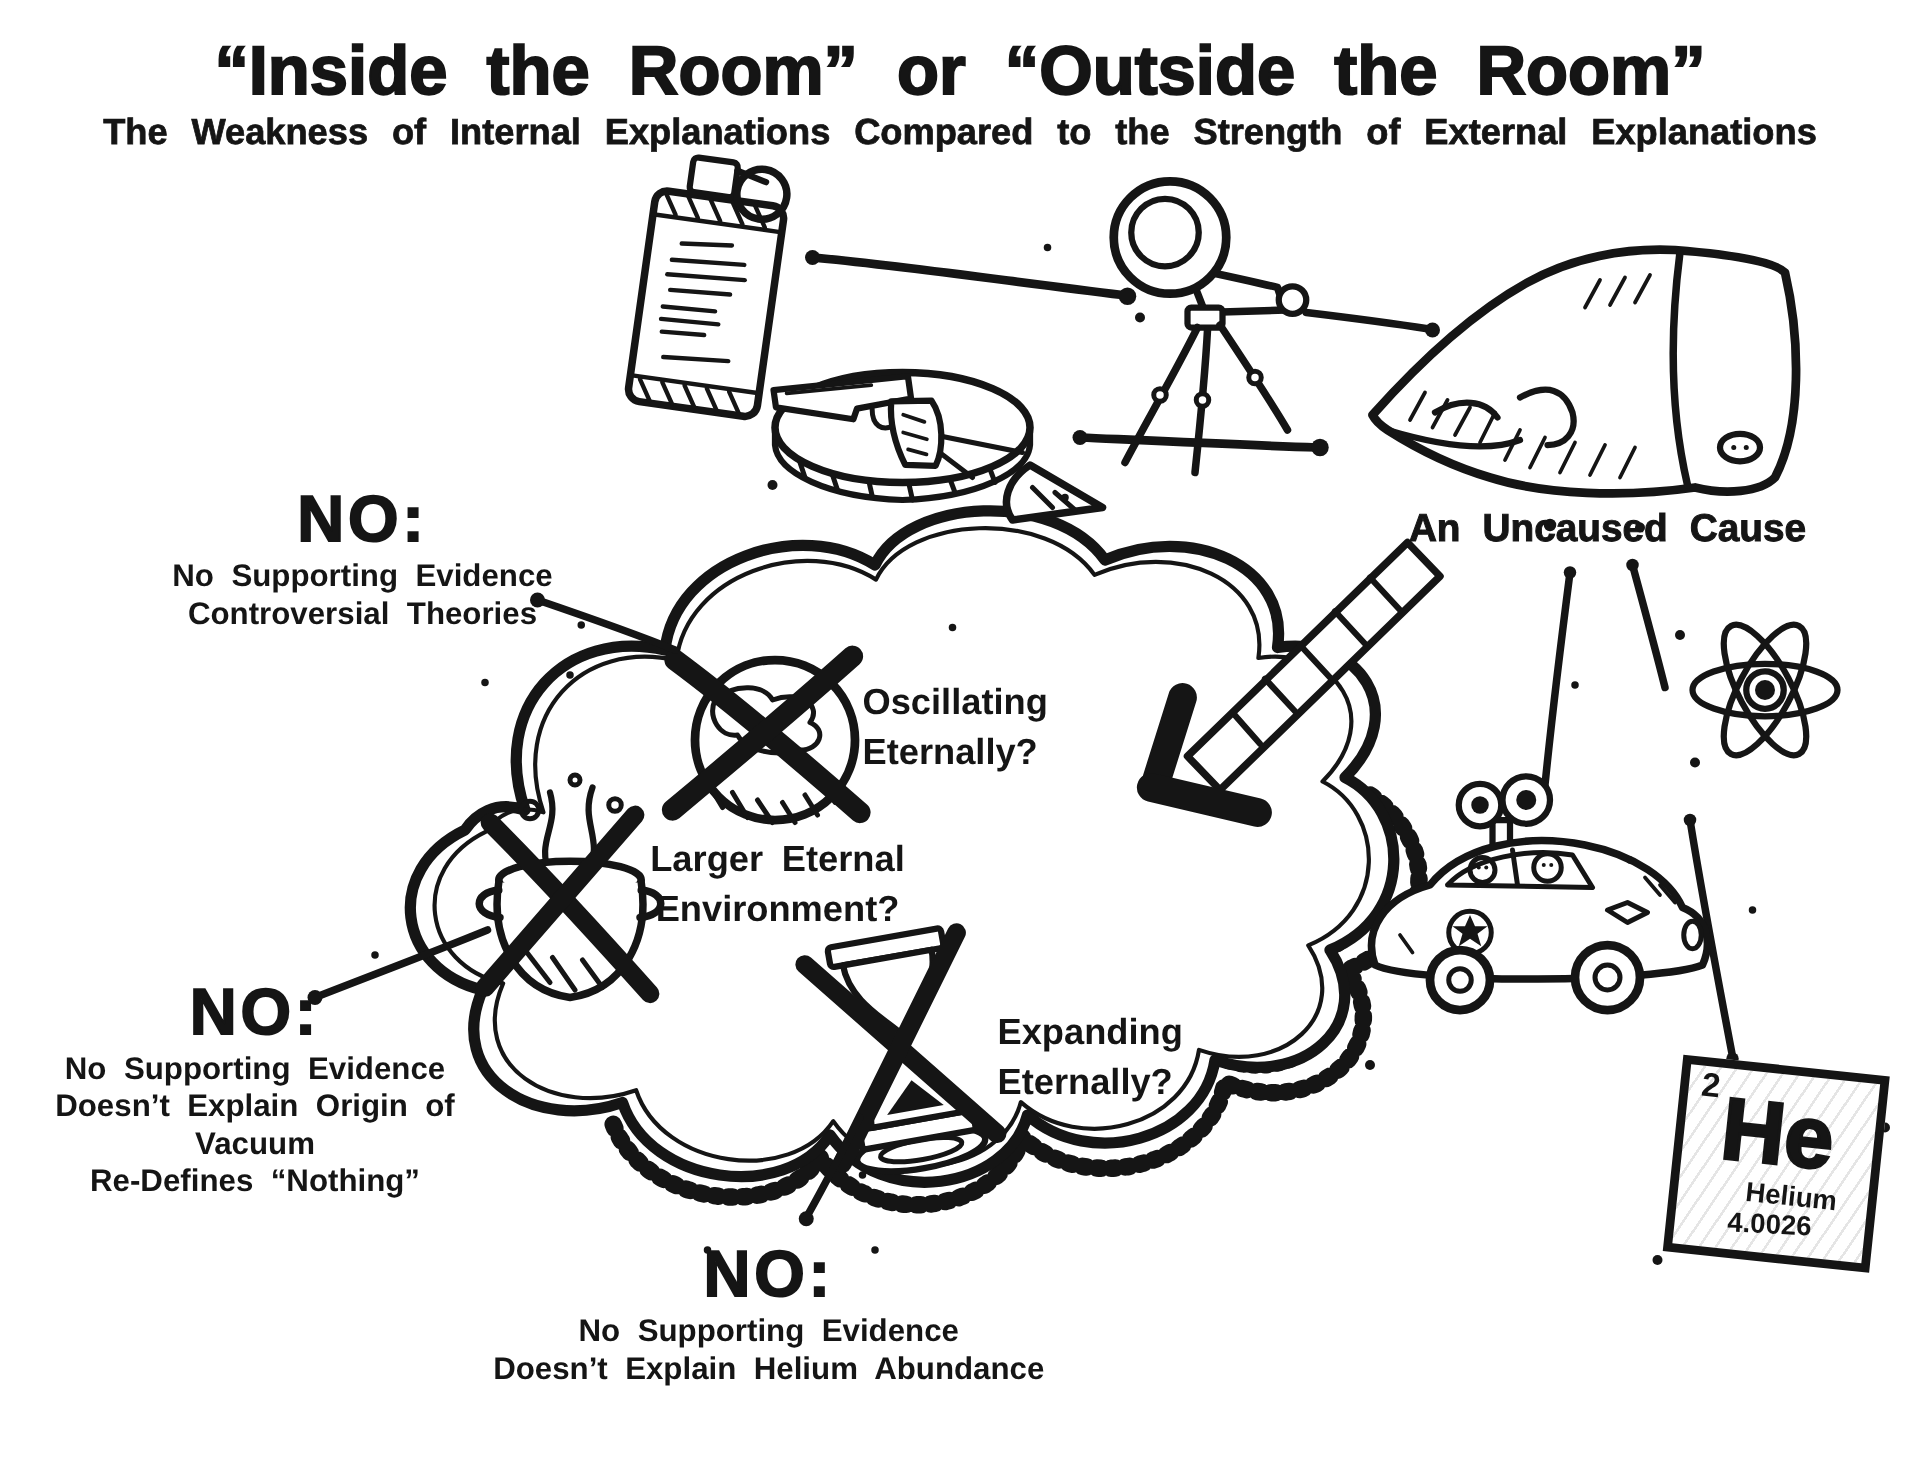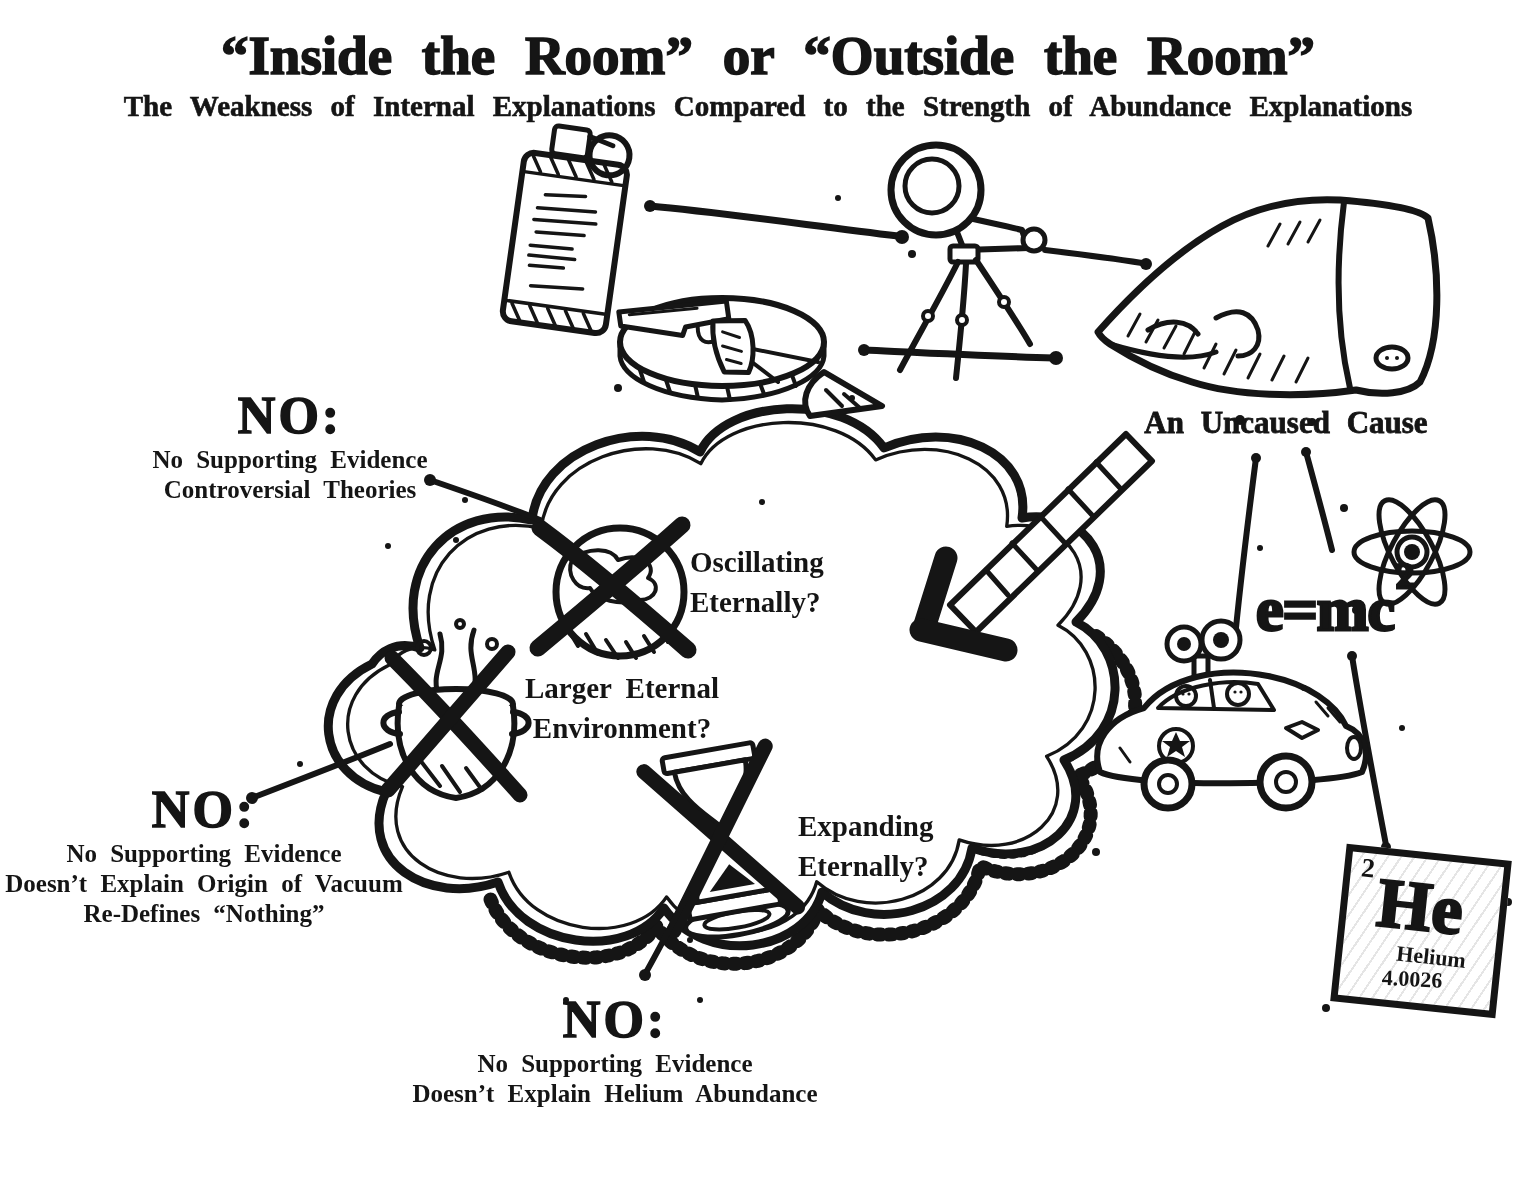--- a/index.html
+++ b/index.html
@@ -1,17 +1,17 @@
 <!DOCTYPE html>
 <html><head>
 <meta charset="utf-8">
 <style>
   html,body{margin:0;padding:0;background:#ffffff;}
   .canvas{position:relative;width:1536px;height:1187px;background:#ffffff;overflow:hidden;
-          font-family:Liberation Serif, serif;color:#151515;}
+          font-family:Liberation Sans, sans-serif;color:#151515;}
   .art{position:absolute;left:0;top:0;}
   
   .s{stroke:#151515;fill:none;stroke-linecap:round;stroke-linejoin:round;}
   .fw{fill:#ffffff;}
   .fb{fill:#151515;stroke:none;}
   
   .txt{position:absolute;font-weight:700;white-space:nowrap;}
   .title{left:0;top:24px;width:1536px;text-align:center;font-size:55px;word-spacing:16px;
          -webkit-text-stroke:1.6px #151515;}
   .subtitle{left:0;top:90px;width:1536px;text-align:center;font-size:29px;word-spacing:11px;
@@ -333,21 +333,21 @@
         <circle cx="1508" cy="902" r="4"></circle>
       <circle cx="1326" cy="1008" r="4"></circle>
         <circle cx="566" cy="1000" r="3"></circle>
         <circle cx="300" cy="764" r="3"></circle>
       <circle cx="388" cy="546" r="3"></circle>
         <circle cx="700" cy="1000" r="3"></circle>
     </g>
   </svg>
 
   <div class="txt title">“Inside the Room” or “Outside the Room”</div>
-  <div class="txt subtitle">The Weakness of Internal Explanations Compared to the Strength of Abundance Explanations</div>
+  <div class="txt subtitle">The Weakness of Internal Explanations Compared to the Strength of External Explanations</div>
 
   <div class="no-block" style="left:85px;top:386px;width:410px;">
     <div class="no-heading">NO:</div>
     <div class="no-line">No Supporting Evidence</div>
     <div class="no-line">Controversial Theories</div>
   </div>
 
   <div class="no-block" style="left:0px;top:780px;width:408px;">
     <div class="no-heading">NO:</div>
     <div class="no-line">No Supporting Evidence</div>
@@ -369,21 +369,20 @@
     <div>Larger Eternal</div>
     <div>Environment?</div>
   </div>
   <div class="txt cloud-label" style="left:798px;top:790px;margin-top:16px;">
     <div>Expanding</div>
     <div>Eternally?</div>
   </div>
 
   <div class="txt uncaused">An Uncaused Cause</div>
 
-  <div class="txt equation"><span>e=mc</span><sup>2</sup></div>
 
   <div class="he-tile">
     <span class="he-num">2</span>
     <span class="he-sym">He</span>
     <span class="he-name">Helium</span>
     <span class="he-mass">4.0026</span>
   </div>
 
 </div>
 

